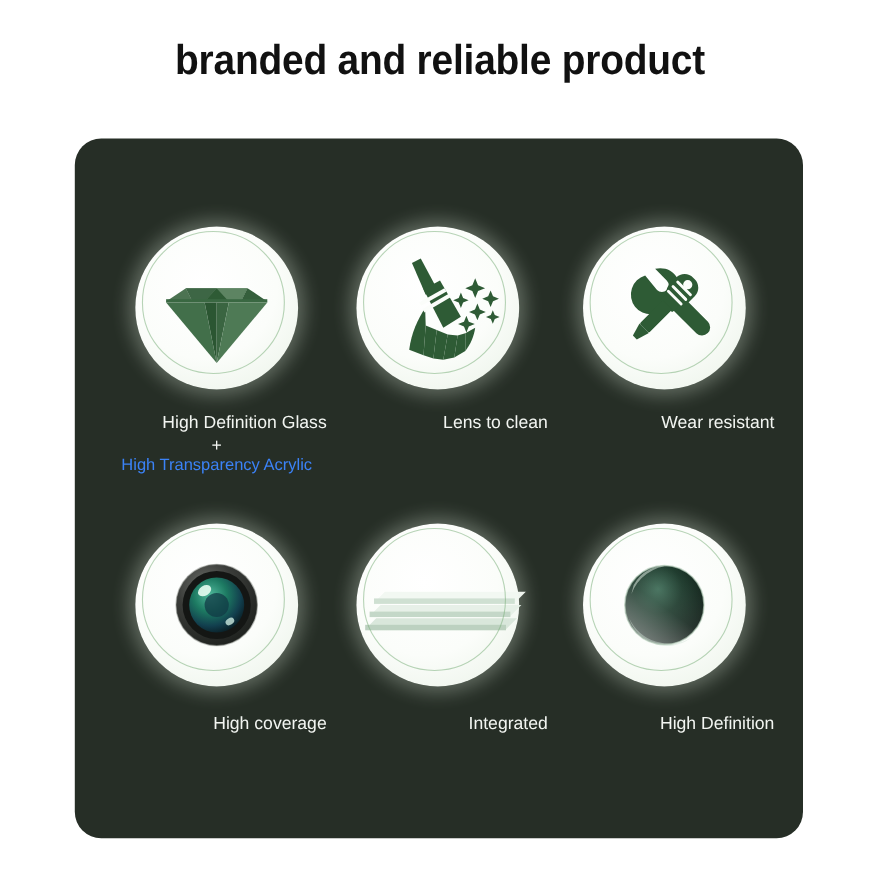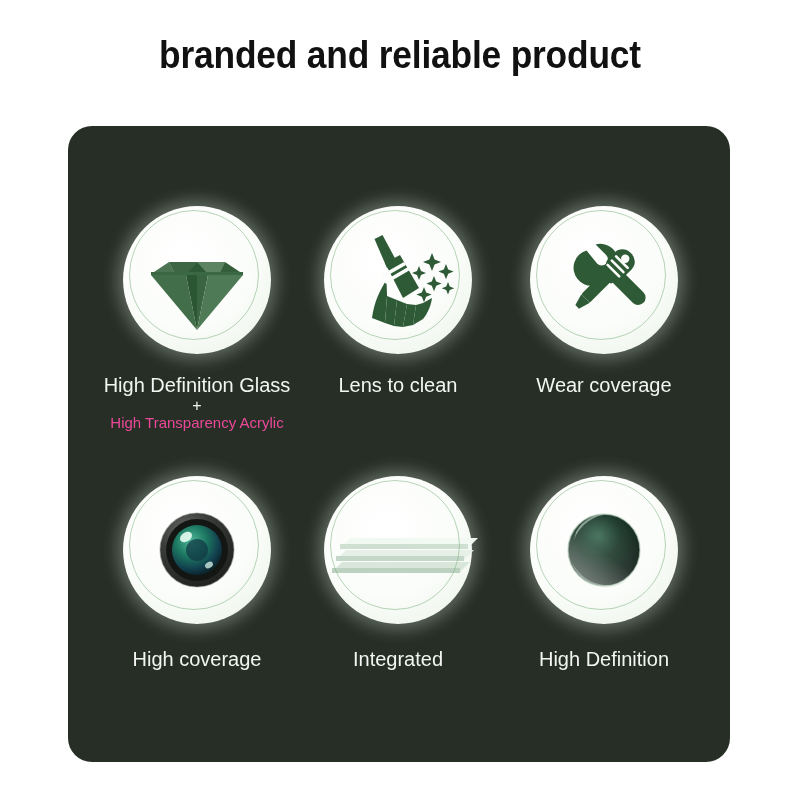--- a/index.html
+++ b/index.html
@@ -93,37 +93,37 @@
     display: block;
   }
   .icon-art.overflow-art {
     left: -14px;
     width: 176px;
   }
 
   
   .feature-label {
     margin-top: 18px;
-    text-align: center;
+    text-align: right;
     color: #f2f5f1;
     font-family: "Liberation Sans", sans-serif;
-    font-size: 20px;
+    font-size: 16px;
     line-height: 26px;
     white-space: nowrap;
   }
   .feature-label-plus {
     text-align: center;
     color: #f2f5f1;
     font-size: 16px;
     line-height: 15px;
     font-family: "Liberation Sans", sans-serif;
   }
   .feature-sublabel {
     text-align: center;
-    color: #ec4899;
+    color: #3b82f6;
     font-family: "Liberation Sans", sans-serif;
     font-size: 15px;
     line-height: 20px;
     white-space: nowrap;
   }
   .row-r1 .feature-label { margin-top: 22px; }
 </style>
 </head>
 <body>
 
@@ -217,21 +217,21 @@
 
               <g fill="#fbfdfa">
                 <rect x="86" y="64.5" width="2.6" height="19" rx="1.3"></rect>
                 <rect x="92" y="64.5" width="2.6" height="19" rx="1.3"></rect>
                 <rect x="98" y="64.5" width="2.6" height="19" rx="1.3"></rect>
               </g>
             </g>
           </g>
         </svg>
       </div>
-      <div class="feature-label">Wear coverage</div>
+      <div class="feature-label">Wear resistant</div>
     </div>
 
     <div class="feature-cell cell-c0 row-r1">
       <div class="icon-badge">
         <svg class="icon-art" viewBox="0 0 148 148">
           <defs>
             <radialGradient id="lensBarrel" cx="36%" cy="28%" r="78%">
               <stop offset="0%" stop-color="#6d706b"></stop>
               <stop offset="45%" stop-color="#3a3c39"></stop>
               <stop offset="100%" stop-color="#1d201d"></stop>

